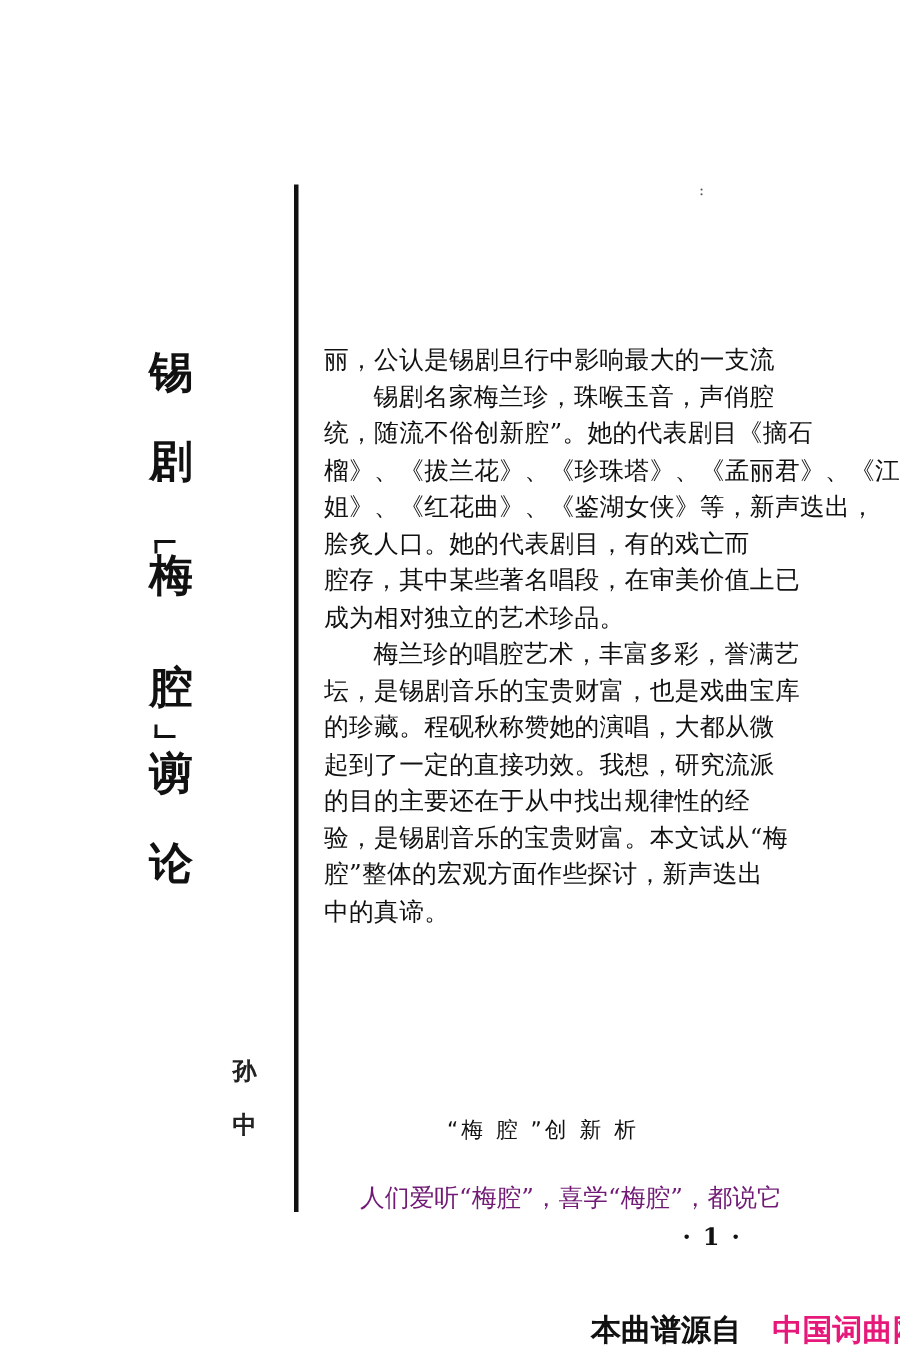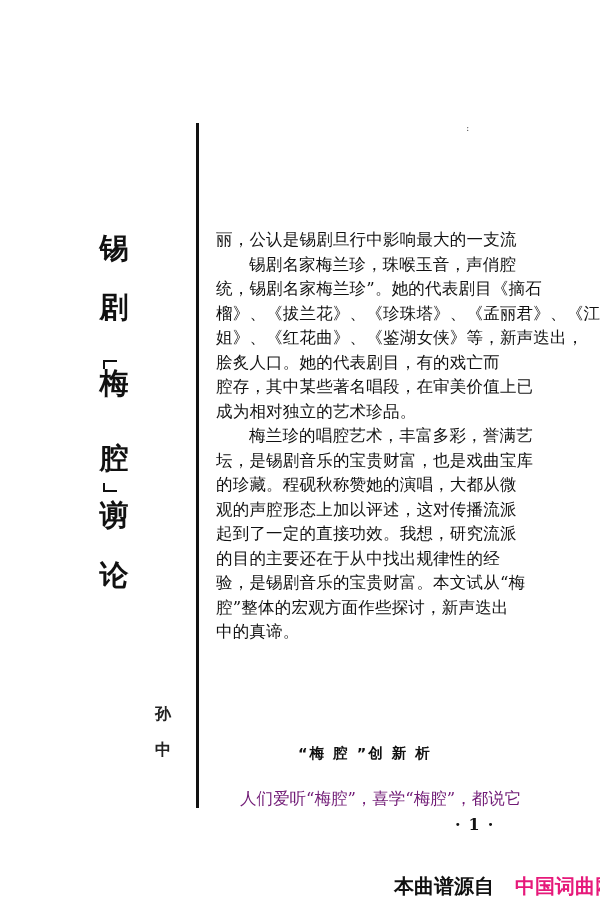--- a/index.html
+++ b/index.html
@@ -12,21 +12,21 @@
   .title-col { position: absolute; left: 90px; top: 230px; width: 48px; text-align: center; }
   .title-char { position: absolute; left: 0; width: 48px; text-align: center;
     font-family: "DejaVu Sans", sans-serif; font-weight: bold; font-size: 29px; line-height: 36px; color: #111; }
   .bracket-open { position: absolute; left: 13px; width: 12px; height: 7px; border-left: 2px solid #111; border-top: 2px solid #111; }
   .bracket-close { position: absolute; left: 13px; width: 12px; height: 7px; border-left: 2px solid #111; border-bottom: 2px solid #111; }
   .author { position: absolute; left: 148px; width: 30px; text-align: center; font-size: 16px; font-weight: bold; color: #222; }
   .rule { position: absolute; left: 196px; top: 123px; width: 3px; height: 685px; background: #111; }
   .body { position: absolute; left: 216px; top: 228px; width: 300px; }
   .line { height: 24.5px; line-height: 24.5px; font-size: 16.5px; white-space: nowrap; letter-spacing: 0.2px; color: #111; }
   .indent { padding-left: 33px; }
-  .heading { position: absolute; left: 298px; top: 744px; font-family: "DejaVu Sans", sans-serif; font-weight: bold; font-size: 14.5px; letter-spacing: 2px; color: #111; }
+  .heading { position: absolute; left: 298px; top: 744px; font-family: "DejaVu Sans", sans-serif; font-weight: normal; font-size: 14.5px; letter-spacing: 2px; color: #111; }
   .last-line { position: absolute; left: 240px; top: 787px; font-size: 16.5px; line-height: 24px; white-space: nowrap; color: #701a75; }
   .page-num { position: absolute; left: 455px; top: 815px; font-family: "DejaVu Serif", serif; font-weight: bold; font-size: 16px; letter-spacing: 8px; color: #111; }
   .footer { position: absolute; left: 394px; top: 873px; font-family: "DejaVu Sans", sans-serif; font-weight: bold; font-size: 20px; white-space: nowrap; }
   .footer .src { color: #111; }
   .footer .brand { color: #e6197a; margin-left: 14px; }
 </style>
 </head>
 <body>
 
 <div class="page">
@@ -45,30 +45,29 @@
   </div>
 
   <div class="author" style="top:704px">孙</div>
   <div class="author" style="top:740px">中</div>
 
   <div class="rule"></div>
 
   <div class="body">
     <div class="line">丽，公认是锡剧旦行中影响最大的一支流</div>
     <div class="line indent">锡剧名家梅兰珍，珠喉玉音，声俏腔</div>
-    <div class="line">统，锡剧名家梅兰珍”。她的代表剧目《摘石</div>
+    <div class="line">统，随流不俗创新腔”。她的代表剧目《摘石</div>
     <div class="line">榴》、《拔兰花》、《珍珠塔》、《孟丽君》、《江</div>
     <div class="line">姐》、《红花曲》、《鉴湖女侠》等，新声迭出，</div>
     <div class="line">脍炙人口。她的代表剧目，有的戏亡而</div>
     <div class="line">腔存，其中某些著名唱段，在审美价值上已</div>
     <div class="line">成为相对独立的艺术珍品。</div>
     <div class="line indent">梅兰珍的唱腔艺术，丰富多彩，誉满艺</div>
     <div class="line">坛，是锡剧音乐的宝贵财富，也是戏曲宝库</div>
     <div class="line">的珍藏。程砚秋称赞她的演唱，大都从微</div>
-    <div class="line">观的声腔形态上加以评述，这对传播流派</div>
     <div class="line">起到了一定的直接功效。我想，研究流派</div>
     <div class="line">的目的主要还在于从中找出规律性的经</div>
     <div class="line">验，是锡剧音乐的宝贵财富。本文试从“梅</div>
     <div class="line">腔”整体的宏观方面作些探讨，新声迭出</div>
     <div class="line">中的真谛。</div>
   </div>
 
   <div class="heading">“梅 腔 ”创 新 析</div>
   <div class="last-line">人们爱听“梅腔”，喜学“梅腔”，都说它</div>
 

